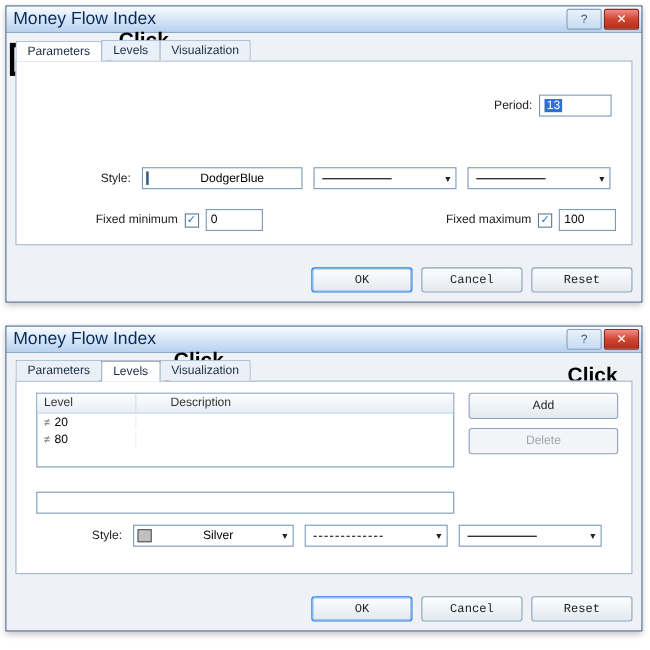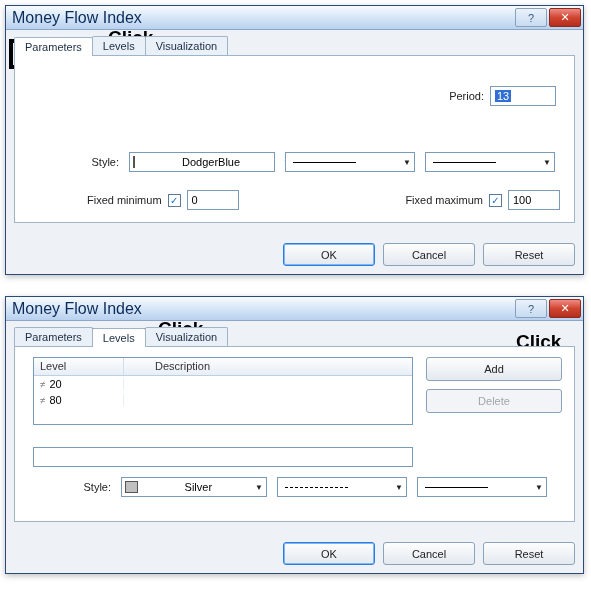--- a/index.html
+++ b/index.html
@@ -191,20 +191,21 @@
     align-items: center;
     justify-content: center;
   }
 
   .btnbar {
     position: absolute;
     bottom: 8px;
     right: 8px;
     display: flex;
     gap: 8px;
+    font-family: Liberation Mono, monospace;
   }
   .btn {
     width: 92px;
     height: 23px;
     border: 1px solid #8aa2ba;
     border-radius: 3px;
     background: linear-gradient(to bottom,#fdfdfd,#e3e9f0);
     display: flex;
     align-items: center;
     justify-content: center;

